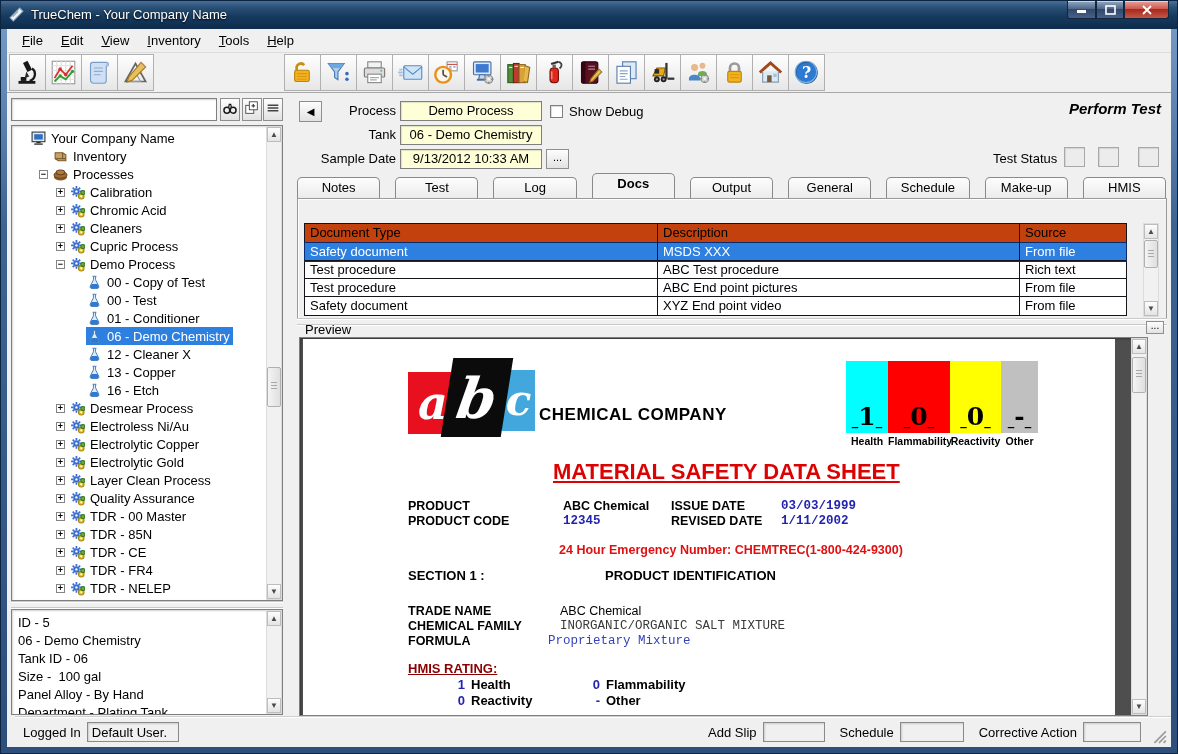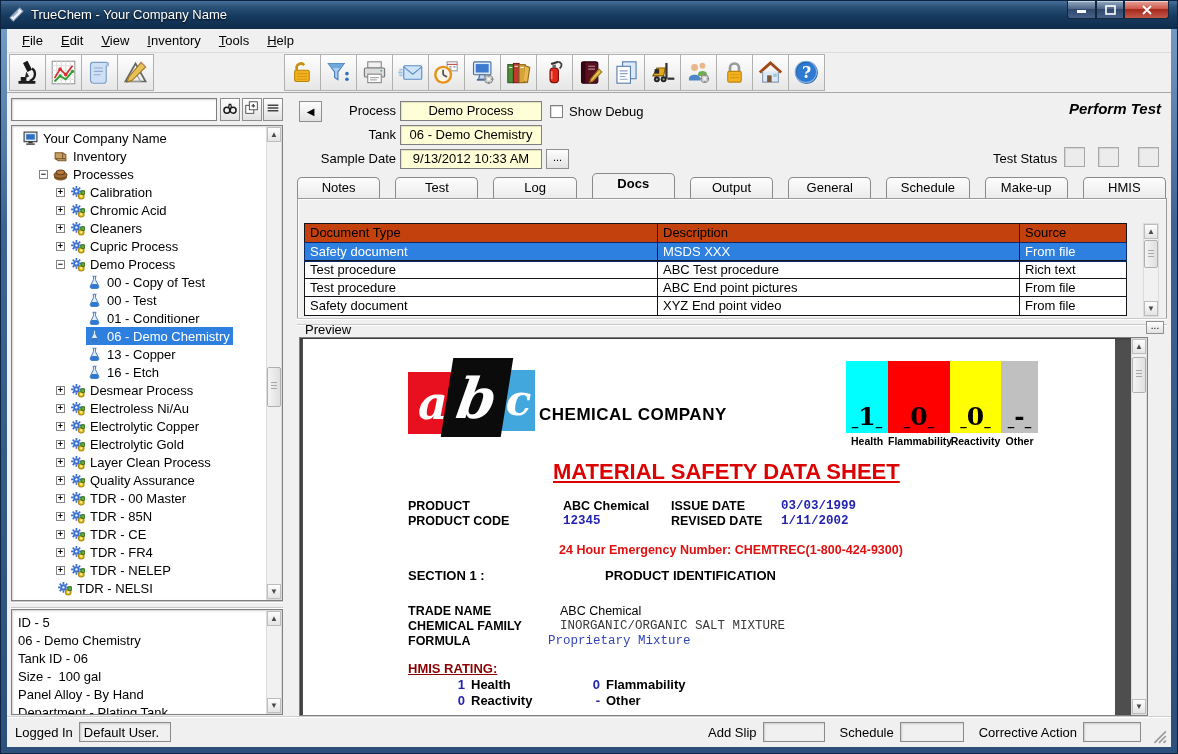--- a/index.html
+++ b/index.html
@@ -55,21 +55,21 @@
 
   
   .vscroll { position:absolute; width:16px; background:#f1f1f1; border:1px solid #dcdcdc; }
   .sb-arrow { position:absolute; left:0; width:14px; height:15px; background:linear-gradient(#fdfdfd,#e4e4e4); border:1px solid #bdbdbd; color:#4a4a4a; font-size:8px; line-height:14px; text-align:center; }
   .sb-up { top:0; }
   .sb-down { bottom:0; }
   .sb-thumb { position:absolute; left:0; width:14px; background:linear-gradient(90deg,#f4f4f4,#dfdfdf); border:1px solid #b0b0b0; border-radius:2px; }
   .sb-thumb::after { content:""; position:absolute; left:3px; right:3px; top:45%; border-top:1px solid #a8a8a8; box-shadow:0 3px 0 #a8a8a8, 0 -3px 0 #a8a8a8; }
 
   
-  .statusbar { position:absolute; left:0; right:0; bottom:0; height:31px; border-top:1px solid #cfcfcf; box-shadow:inset 0 1px 0 #fff; display:flex; align-items:center; }
+  .statusbar { position:absolute; left:8px; right:0; bottom:0; height:31px; border-top:1px solid #cfcfcf; box-shadow:inset 0 1px 0 #fff; display:flex; align-items:center; }
   .sb-label { margin-left:8px; }
   .sb-field { height:20px; border:1px solid #8a8a8a; box-shadow:inset 1px 1px 2px rgba(0,0,0,.15); background:#f0f0f0; margin-left:6px; display:flex; align-items:center; padding:0 4px; }
   .sb-spacer { flex:1; }
   .grip { width:16px; height:16px; margin:8px 4px 0 10px; }
 
   
   .main { position:absolute; left:286px; top:3px; width:876px; height:624px; }
   .arrow-btn { position:absolute; left:6px; top:5px; width:23px; height:21px; border:1px solid #8e8e8e; background:linear-gradient(#fdfdfd,#e2e2e2); font-size:10px; text-align:center; line-height:19px; }
   .fld-label { position:absolute; width:97px; text-align:right; line-height:20px; }
   .fld { position:absolute; left:107px; width:142px; height:20px; background:#ffffd7; border:1px solid #7f7f7f; box-shadow:inset 1px 1px 1px rgba(0,0,0,.12); text-align:center; line-height:18px; }
@@ -391,21 +391,21 @@
             </svg></span>
         </div>
       <div class="mini-btn" style="left:256px">
           <span><svg viewBox="0 0 18 18">
               <path d="M3 6 h12 M3 9 h12 M3 12 h12" stroke="#444" stroke-width="1.6"></path>
             </svg></span>
         </div>
 
       <div class="tree-box">
         <div class="tree-inner" id="tree">
-            <div class="tree-row" style="padding-left:8px">
+            <div class="tree-row" style="padding-left:16px">
               <span class="t-hit">
                 <span class="t-ico">
                   <svg viewBox="0 0 14 14">
                     <rect x="1" y="1" width="12" height="9" fill="#dce9f7" stroke="#333"></rect>
                     <rect x="3" y="3" width="8" height="5" fill="#2f6fc0"></rect>
                     <rect x="5" y="10" width="4" height="1.5" fill="#333"></rect>
                     <rect x="3" y="11.5" width="8" height="1.5" fill="#555"></rect>
                   </svg>
                 </span>
                 <span>Your Company Name</span>
@@ -556,20 +556,32 @@
             <div class="tree-row sel" style="padding-left:59px">
               <span class="exp-sp"></span>
               <span class="t-hit">
                 <span class="t-ico">
                   <svg viewBox="0 0 14 14">
                     <path d="M5.2 1.2 h3.6 M6 1.2 v3.3 L3 10.5 c-0.4 1 0.3 2 1.4 2 h5.2 c1.1 0 1.8-1 1.4-2 L8 4.5 v-3.3" fill="#dcecfa" stroke="#4a7ab5" stroke-width="0.9"></path>
                     <path d="M4.4 8.3 L3.1 10.7 c-0.3 0.8 0.3 1.8 1.3 1.8 h5.2 c1 0 1.6-1 1.3-1.8 L9.6 8.3 Z" fill="#2f7ad0"></path>
                   </svg>
                 </span>
                 <span>06 - Demo Chemistry</span>
+              </span>
+            </div>
+            <div class="tree-row" style="padding-left:59px">
+              <span class="exp-sp"></span>
+              <span class="t-hit">
+                <span class="t-ico">
+                  <svg viewBox="0 0 14 14">
+                    <path d="M5.2 1.2 h3.6 M6 1.2 v3.3 L3 10.5 c-0.4 1 0.3 2 1.4 2 h5.2 c1.1 0 1.8-1 1.4-2 L8 4.5 v-3.3" fill="#dcecfa" stroke="#4a7ab5" stroke-width="0.9"></path>
+                    <path d="M4.4 8.3 L3.1 10.7 c-0.3 0.8 0.3 1.8 1.3 1.8 h5.2 c1 0 1.6-1 1.3-1.8 L9.6 8.3 Z" fill="#2f7ad0"></path>
+                  </svg>
+                </span>
+                <span>12 - Cleaner X</span>
               </span>
             </div>
             <div class="tree-row" style="padding-left:59px">
               <span class="exp-sp"></span>
               <span class="t-hit">
                 <span class="t-ico">
                   <svg viewBox="0 0 14 14">
                     <path d="M5.2 1.2 h3.6 M6 1.2 v3.3 L3 10.5 c-0.4 1 0.3 2 1.4 2 h5.2 c1.1 0 1.8-1 1.4-2 L8 4.5 v-3.3" fill="#dcecfa" stroke="#4a7ab5" stroke-width="0.9"></path>
                     <path d="M4.4 8.3 L3.1 10.7 c-0.3 0.8 0.3 1.8 1.3 1.8 h5.2 c1 0 1.6-1 1.3-1.8 L9.6 8.3 Z" fill="#2f7ad0"></path>
                   </svg>

